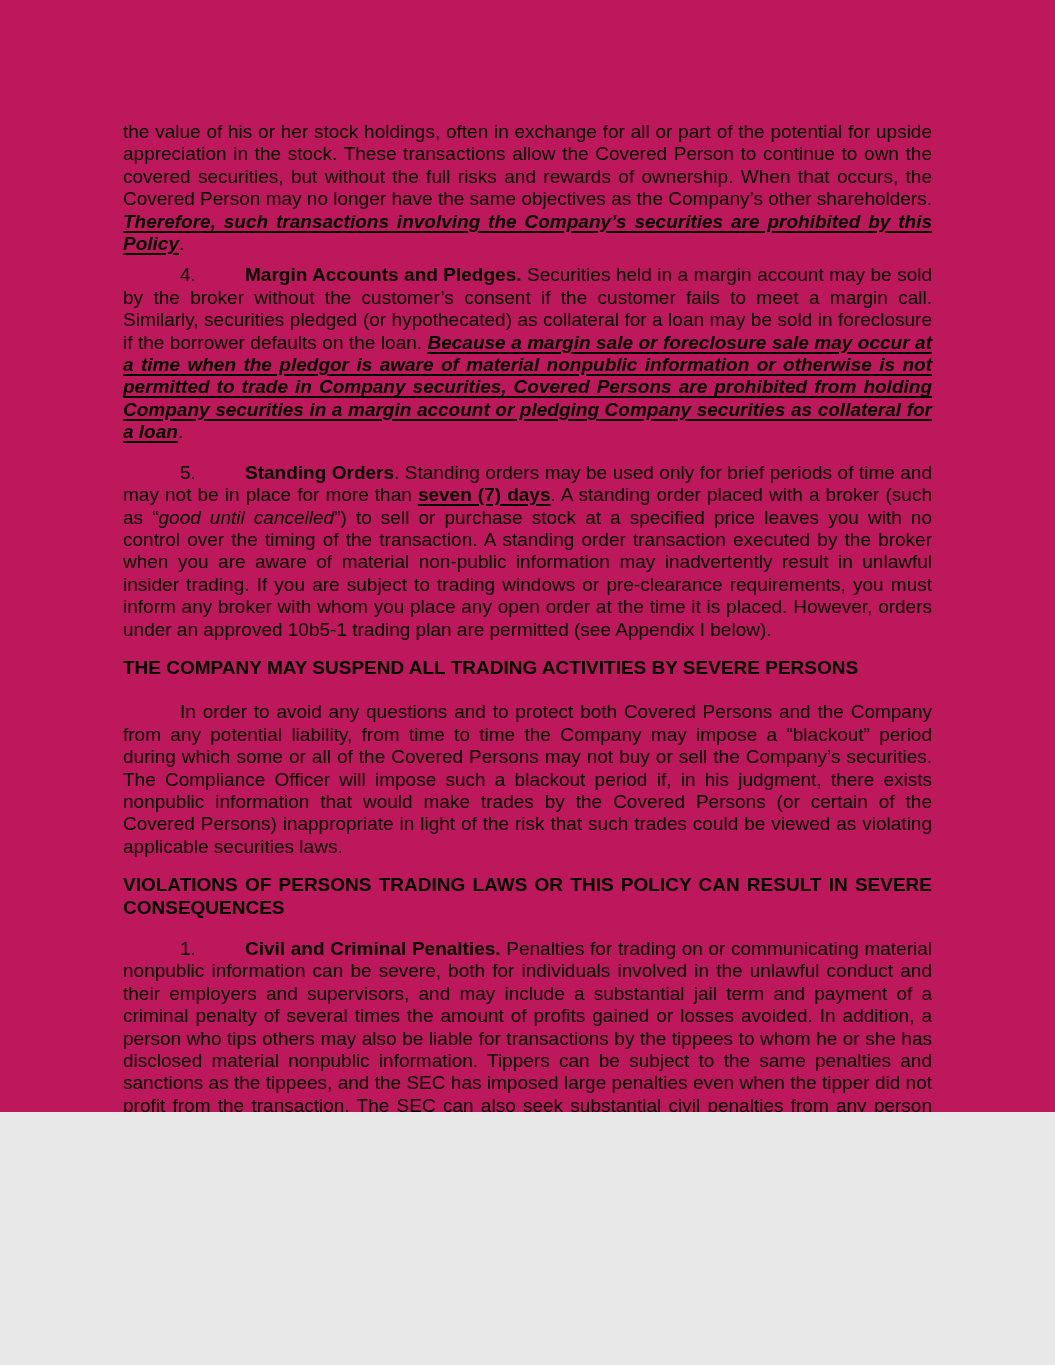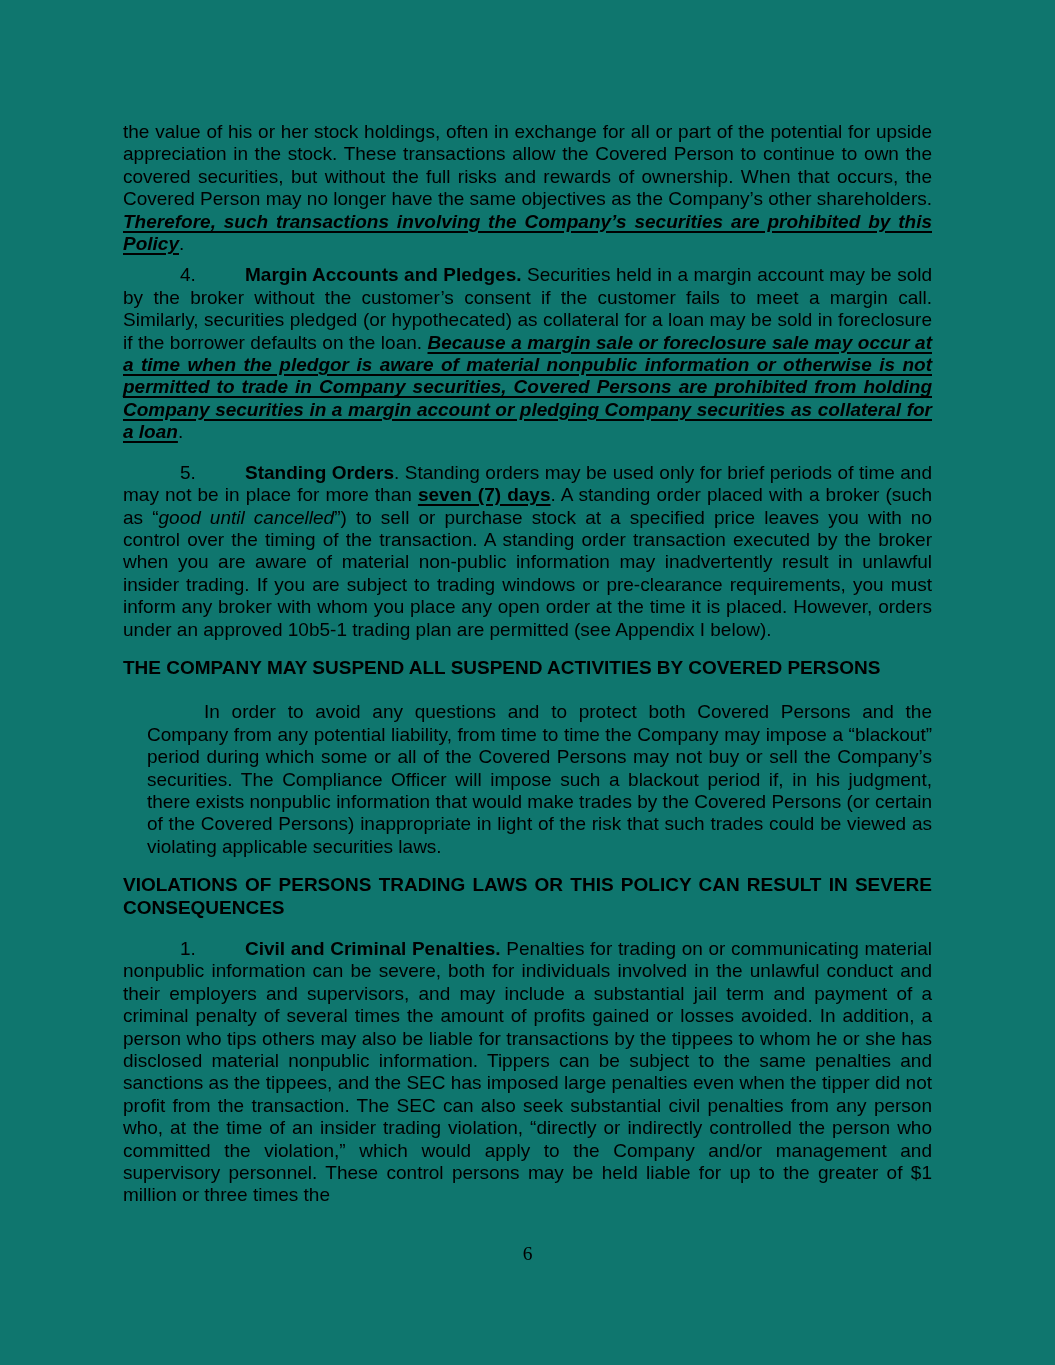--- a/index.html
+++ b/index.html
@@ -3,22 +3,22 @@
 <meta charset="utf-8">
 <style>
   html, body {
     margin: 0;
     padding: 0;
     background: #e8e8e8;
   }
   .page {
     position: relative;
     width: 1055px;
-    height: 1365px;
-    background: #0f766e;
+    height: 1112px;
+    background: #be185d;
     font-family: "Liberation Sans", sans-serif;
     color: #000000;
     overflow: hidden;
     text-decoration: underline;
   }
   .content {
     position: absolute;
     left: 123px;
     top: 121px;
     width: 809px;
@@ -49,21 +49,20 @@
   .tab {
     display: inline-block;
     width: 57px;
   }
   .num {
     display: inline-block;
     width: 65px;
   }
   .indent-first {
     text-indent: 57px;
-    margin-left: 24px;
   }
   .bold { font-weight: bold; }
   .italic { font-style: italic; }
   .emph {
     font-weight: bold;
     font-style: italic;
     text-decoration: underline;
     text-decoration-thickness: 2px;
     text-underline-offset: 3px;
   }
@@ -89,21 +88,21 @@
 
 <div class="page">
   <div class="content">
 
     <p class="para"><span>the value of his or her stock holdings, often in exchange for all or part of the potential for upside appreciation in the stock.  These transactions allow the Covered Person to continue to own the covered securities, but without the full risks and rewards of ownership.  When that occurs, the Covered Person may no longer have the same objectives as the Company’s other shareholders. </span><span class="emph">Therefore, such transactions involving the Company’s securities are prohibited by this Policy</span><span>.</span></p>
 
     <p class="para mt-s4"><span class="tab"></span><span class="num">4.</span><span class="bold">Margin Accounts and Pledges.</span><span>  Securities held in a margin account may be sold by the broker without the customer’s consent if the customer fails to meet a margin call.  Similarly, securities pledged (or hypothecated) as collateral for a loan may be sold in foreclosure if the borrower defaults on the loan.  </span><span class="emph">Because a margin sale or foreclosure sale may occur at a time when the pledgor is aware of material nonpublic information or otherwise is not permitted to trade in Company securities, Covered Persons are prohibited from holding Company securities in a margin account or pledging Company securities as collateral for a loan</span><span>.</span></p>
 
     <p class="para mt-s5"><span class="tab"></span><span class="num">5.</span><span class="bold">Standing Orders</span><span>. Standing orders may be used only for brief periods of time and may not be in place for more than </span><span class="bold-underline">seven (7) days</span><span>. A standing order placed with a broker (such as “</span><span class="italic">good until cancelled</span><span>”) to sell or purchase stock at a specified price leaves you with no control over the timing of the transaction. A standing order transaction executed by the broker when you are aware of material non-public information may inadvertently result in unlawful insider trading. If you are subject to trading windows or pre-clearance requirements, you must inform any broker with whom you place any open order at the time it is placed. However, orders under an approved 10b5-1 trading plan are permitted (see Appendix I below).</span></p>
 
-    <h2 class="heading mt-h1">THE COMPANY MAY SUSPEND ALL SUSPEND ACTIVITIES BY COVERED PERSONS</h2>
+    <h2 class="heading mt-h1">THE COMPANY MAY SUSPEND ALL TRADING ACTIVITIES BY SEVERE PERSONS</h2>
 
     <p class="para indent-first mt-p4">In order to avoid any questions and to protect both Covered Persons and the Company from any potential liability, from time to time the Company may impose a “blackout” period during which some or all of the Covered Persons may not buy or sell the Company’s securities.  The Compliance Officer will impose such a blackout period if, in his judgment, there exists nonpublic information that would make trades by the Covered Persons (or certain of the Covered Persons) inappropriate in light of the risk that such trades could be viewed as violating applicable securities laws.</p>
 
     <h2 class="heading justified mt-h2">VIOLATIONS OF PERSONS TRADING LAWS OR THIS POLICY CAN RESULT IN SEVERE CONSEQUENCES</h2>
 
     <p class="para mt-s1"><span class="tab"></span><span class="num">1.</span><span class="bold">Civil and Criminal Penalties.</span><span>  Penalties for trading on or communicating material nonpublic information can be severe, both for individuals involved in the unlawful conduct and their employers and supervisors, and may include a substantial jail term and payment of a criminal penalty of several times the amount of profits gained or losses avoided. In addition, a person who tips others may also be liable for transactions by the tippees to whom he or she has disclosed material nonpublic information. Tippers can be subject to the same penalties and sanctions as the tippees, and the SEC has imposed large penalties even when the tipper did not profit from the transaction. The SEC can also seek substantial civil penalties from any person who, at the time of an insider trading violation, “directly or indirectly controlled the person who committed the violation,” which would apply to the Company and/or management and supervisory personnel. These control persons may be held liable for up to the greater of $1 million or three times the</span></p>
 
   </div>
 
   <div class="page-number">6</div>

